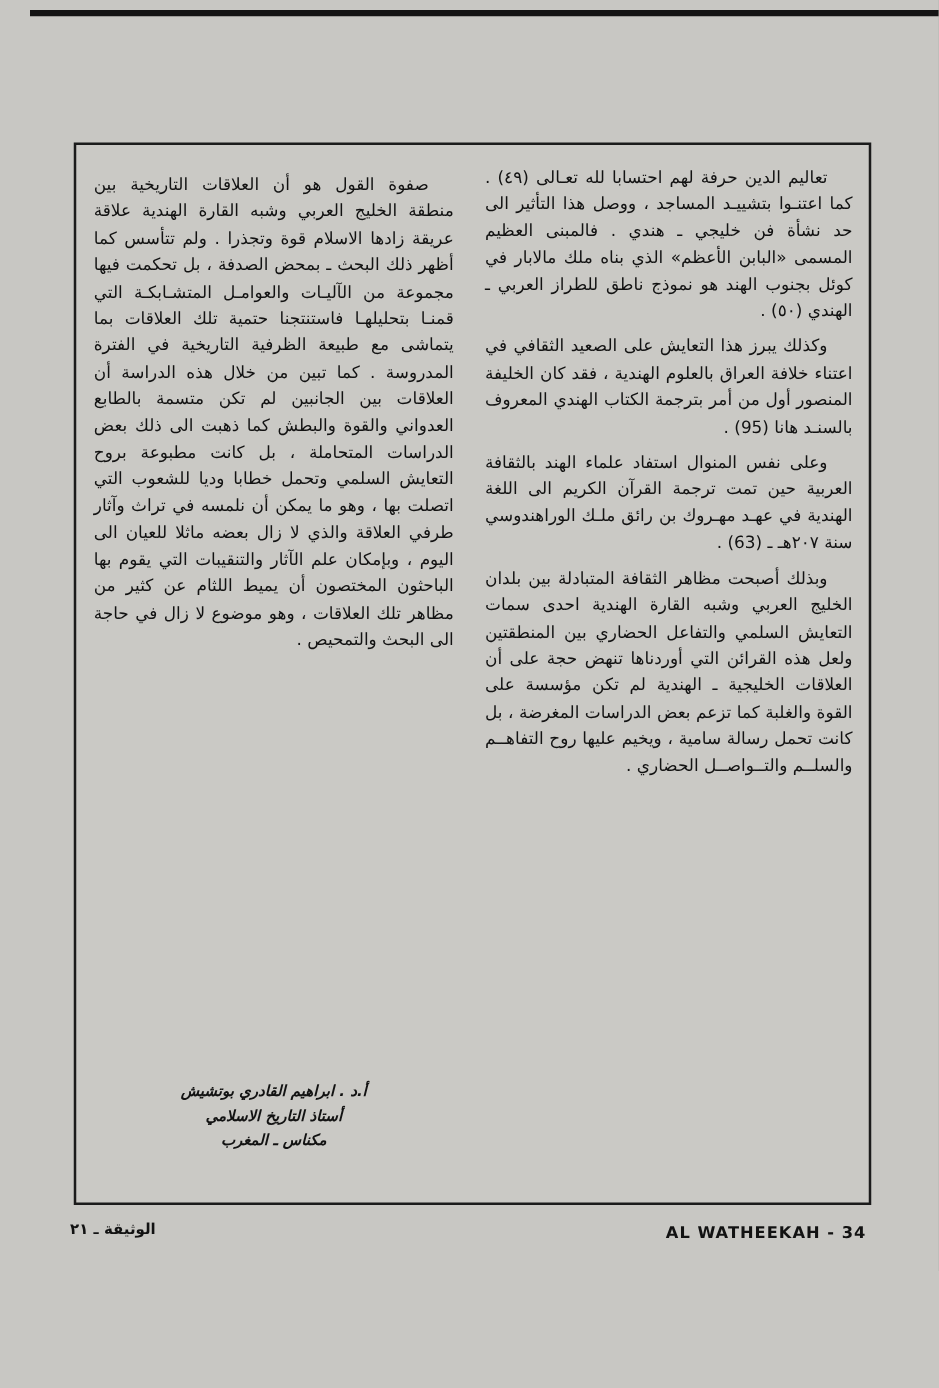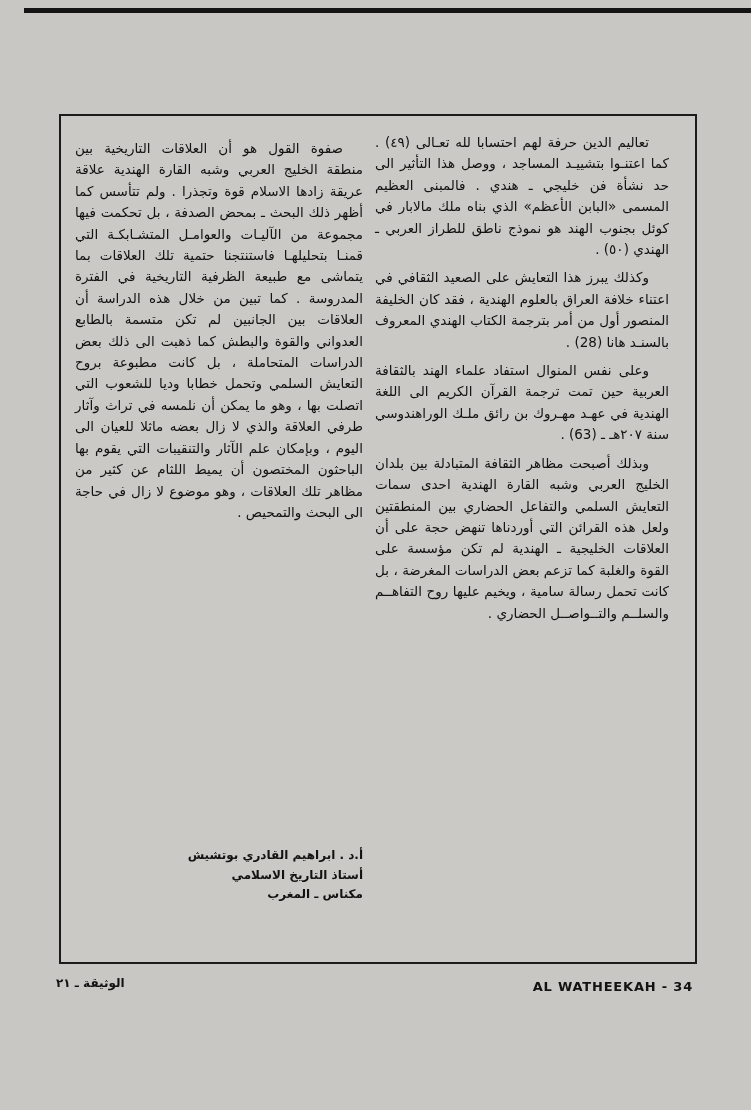--- a/index.html
+++ b/index.html
@@ -36,21 +36,21 @@
   }
 
   .col {
     position: absolute;
     direction: rtl;
     text-align: justify;
   }
 
   .col-right {
     top: 16px;
-    right: 26px;
+    right: 13px;
     width: 294px;
   }
 
   .col-left {
     top: 22px;
     left: 14px;
     width: 288px;
   }
 
   .col p {
@@ -58,23 +58,25 @@
     font-size: 13.5px;
     line-height: 21.4px;
     font-weight: 400;
     text-indent: 20px;
     letter-spacing: 0.1px;
   }
 
   .signature {
     position: absolute;
     left: 14px;
-    top: 730px;
+    top: 748px;
     width: 288px;
     direction: rtl;
+    text-align: center;
+    font-style: italic;
   }
 
   .signature div {
     font-size: 12px;
     line-height: 19.5px;
     font-weight: 700;
   }
 
   .footer-left {
     position: absolute;
@@ -99,21 +101,21 @@
 <body>
 
 <div class="page">
 
   <div class="top-rule"></div>
 
   <div class="frame">
 
     <div class="col col-right">
       <p>تعاليم الدين حرفة لهم احتسابا لله تعـالى (٤٩) . كما اعتنـوا بتشييـد المساجد ، ووصل هذا التأثير الى حد نشأة فن خليجي ـ هندي . فالمبنى العظيم المسمى «البابن الأعظم» الذي بناه ملك مالابار في كوئل بجنوب الهند هو نموذج ناطق للطراز العربي ـ الهندي (٥٠) .</p>
-      <p>وكذلك يبرز هذا التعايش على الصعيد الثقافي في اعتناء خلافة العراق بالعلوم الهندية ، فقد كان الخليفة المنصور أول من أمر بترجمة الكتاب الهندي المعروف بالسنـد هانا (28) .</p>
+      <p>وكذلك يبرز هذا التعايش على الصعيد الثقافي في اعتناء خلافة العراق بالعلوم الهندية ، فقد كان الخليفة المنصور أول من أمر بترجمة الكتاب الهندي المعروف بالسنـد هانا (95) .</p>
       <p>وعلى نفس المنوال استفاد علماء الهند بالثقافة العربية حين تمت ترجمة القرآن الكريم الى اللغة الهندية في عهـد مهـروك بن رائق ملـك الوراهندوسي سنة ٢٠٧هـ ـ (63) .</p>
       <p>وبذلك أصبحت مظاهر الثقافة المتبادلة بين بلدان الخليج العربي وشبه القارة الهندية احدى سمات التعايش السلمي والتفاعل الحضاري بين المنطقتين ولعل هذه القرائن التي أوردناها تنهض حجة على أن العلاقات الخليجية ـ الهندية لم تكن مؤسسة على القوة والغلبة كما تزعم بعض الدراسات المغرضة ، بل كانت تحمل رسالة سامية ، ويخيم عليها روح التفاهــم والسلــم والتــواصــل الحضاري .</p>
     </div>
 
     <div class="col col-left">
       <p>صفوة القول هو أن العلاقات التاريخية بين منطقة الخليج العربي وشبه القارة الهندية علاقة عريقة زادها الاسلام قوة وتجذرا . ولم تتأسس كما أظهر ذلك البحث ـ بمحض الصدفة ، بل تحكمت فيها مجموعة من الآليـات والعوامـل المتشـابكـة التي قمنـا بتحليلهـا فاستنتجنا حتمية تلك العلاقات بما يتماشى مع طبيعة الظرفية التاريخية في الفترة المدروسة . كما تبين من خلال هذه الدراسة أن العلاقات بين الجانبين لم تكن متسمة بالطابع العدواني والقوة والبطش كما ذهبت الى ذلك بعض الدراسات المتحاملة ، بل كانت مطبوعة بروح التعايش السلمي وتحمل خطابا وديا للشعوب التي اتصلت بها ، وهو ما يمكن أن نلمسه في تراث وآثار طرفي العلاقة والذي لا زال بعضه ماثلا للعيان الى اليوم ، وبإمكان علم الآثار والتنقيبات التي يقوم بها الباحثون المختصون أن يميط اللثام عن كثير من مظاهر تلك العلاقات ، وهو موضوع لا زال في حاجة الى البحث والتمحيص .</p>
     </div>
 
     <div class="signature">
       <div>أ.د . ابراهيم القادري بوتشيش</div>

